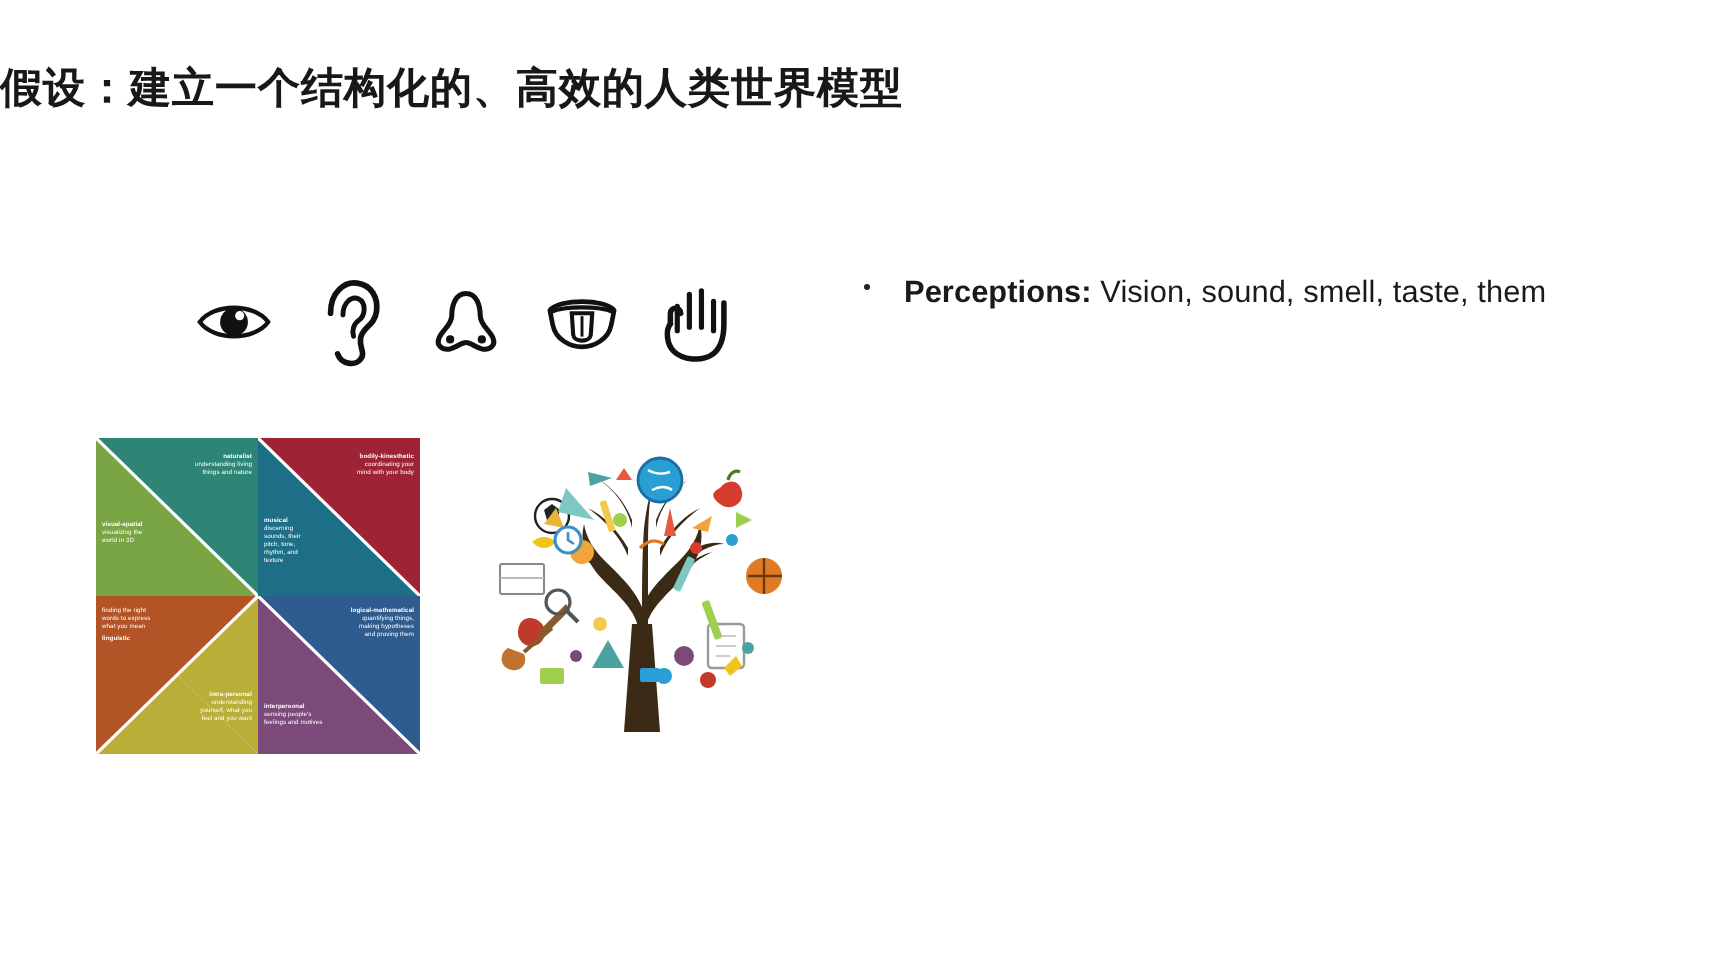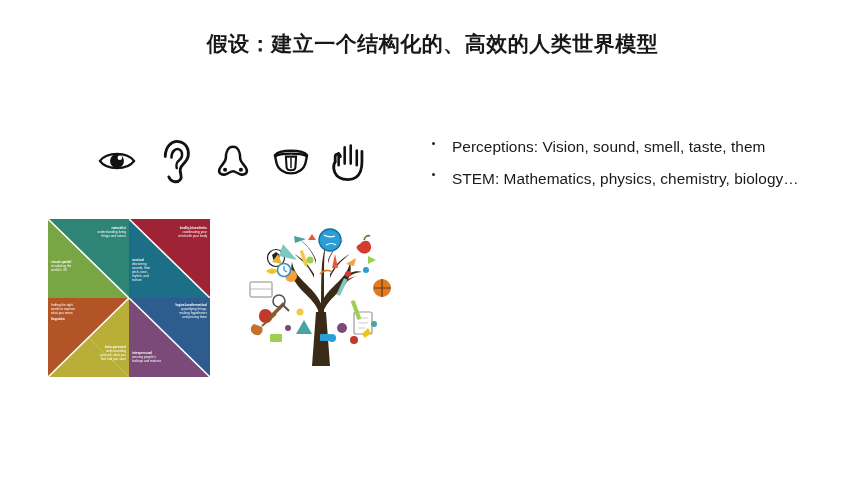--- a/index.html
+++ b/index.html
@@ -4,21 +4,21 @@
 <style>
   html,body{margin:0;padding:0;}
   body{
     width:865px;height:487px;background:#ffffff;overflow:hidden;position:relative;
     font-family:"Liberation Sans","DejaVu Sans",sans-serif;color:#111;
   }
   .slide{position:absolute;inset:0;background:#fff;}
 
   
   .title{
-    position:absolute;left:0;top:30px;width:865px;text-align:center;
+    position:absolute;left:0;top:30px;width:865px;
     font-size:21px;font-weight:bold;color:#181818;letter-spacing:.5px;
     white-space:nowrap;
   }
 
   
   .senses{position:absolute;left:98px;top:132px;width:270px;height:52px;
           display:flex;align-items:flex-end;gap:20px;}
   .sense{width:42px;height:46px;display:block;}
 
   
@@ -41,21 +41,21 @@
 
   
   .bullets{position:absolute;left:428px;top:132px;width:437px;}
   .bl{position:relative;padding-left:24px;margin-bottom:1px;}
   .bl .dot{
     position:absolute;left:4px;top:.62em;width:3px;height:3px;border-radius:50%;
     background:#222;
   }
   .bl p{margin:0;font-size:15.4px;line-height:30.5px;color:#1a1a1a;
         font-weight:400;letter-spacing:.05px;}
-  .bl b{font-weight:normal;}
+  .bl b{font-weight:bold;}
 </style>
 </head>
 <body>
 
 <div class="slide">
 
   <div class="title">假设：建立一个结构化的、高效的人类世界模型</div>
 
   <div class="senses">
 
@@ -222,21 +222,17 @@
   </div>
 
   <div class="bullets">
 
     <div class="bl">
       <span class="dot"></span>
       <p><b>Perceptions:</b><span> Vision, sound, smell, taste, them</span></p>
     </div>
 
 
-    <div class="bl">
-      <span class="dot"></span>
-      <p><b>STEM</b><span>: Mathematics, physics, chemistry, biology…</span></p>
-    </div>
 
 
   </div>
 
 </div>
 
 </body></html>

